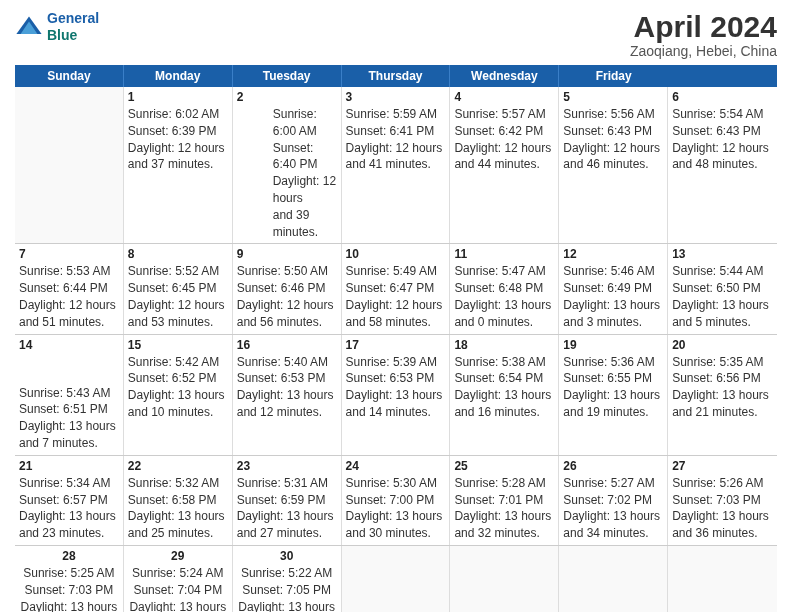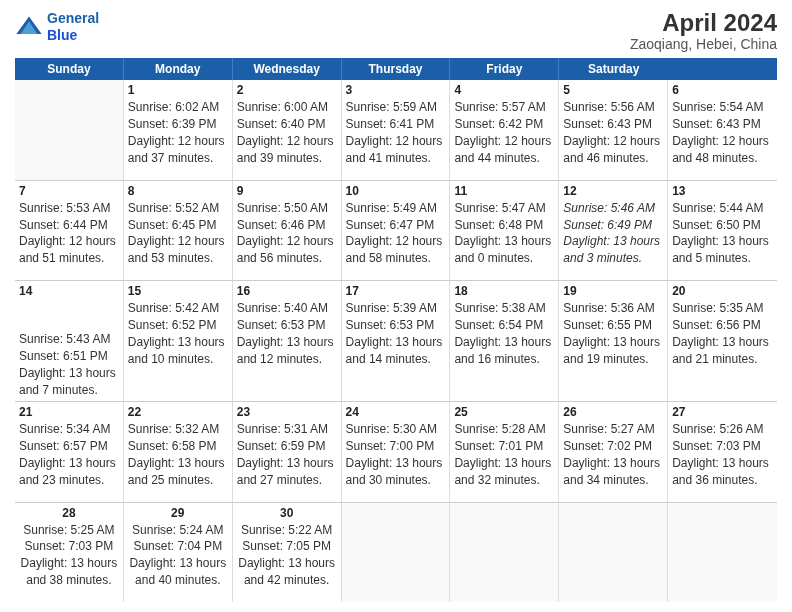--- a/index.html
+++ b/index.html
@@ -38,21 +38,21 @@
       color: #1a5fa8;
     }
     .logo-icon {
       width: 28px;
       height: 28px;
     }
     .title-block {
       text-align: right;
     }
     .main-title {
-      font-size: 24px;
+      font-size: 30px;
       font-weight: bold;
       color: #333;
       line-height: 1.1;
     }
     .subtitle {
       font-size: 14px;
       color: #555;
     }
     .calendar {
       flex: 1;
@@ -113,51 +113,51 @@
 
 <div class="page">
   <div class="header">
     <div class="logo">
       <svg class="logo-icon" viewBox="0 0 40 40">
         <polygon points="20,5 38,30 2,30" fill="#1a5fa8"></polygon>
         <polygon points="20,12 32,30 8,30" fill="#4a9fd8"></polygon>
       </svg>
       <div class="logo-text">
         <div><span>General</span></div>
-        <div><span style="color:#1d4ed8">Blue</span></div>
+        <div><span style="color:#0f766e">Blue</span></div>
       </div>
     </div>
     <div class="title-block">
       <div class="main-title">April 2024</div>
       <div class="subtitle">Zaoqiang, Hebei, China</div>
     </div>
   </div>
 
   <div class="calendar">
     <div class="cal-header">
     <div class="cal-header-cell">Sunday</div>
         <div class="cal-header-cell">Monday</div>
+        <div class="cal-header-cell">Tuesday</div>
+        <div class="cal-header-cell">Thursday</div>
         <div class="cal-header-cell">Wednesday</div>
-        <div class="cal-header-cell">Thursday</div>
         <div class="cal-header-cell">Friday</div>
-        <div class="cal-header-cell">Saturday</div>
       </div>
     <div class="cal-body">
     <div class="cal-row">
           <div class="cal-cell empty"></div>
           <div class="cal-cell">
             <span class="day-num">1</span>
             <div class="cal-cell-text" style="white-space: pre-line;">Sunrise: 6:02 AM
 Sunset: 6:39 PM
 Daylight: 12 hours
 and 37 minutes.</div>
           </div>
           <div class="cal-cell">
             <span class="day-num">2</span>
-            <div class="cal-cell-text" style="white-space: pre-line;">Sunrise: 6:00 AM
+            <div class="cal-cell-text" style="white-space: pre-line; margin-left: 36px;">Sunrise: 6:00 AM
 Sunset: 6:40 PM
 Daylight: 12 hours
 and 39 minutes.</div>
           </div>
           <div class="cal-cell">
             <span class="day-num">3</span>
             <div class="cal-cell-text" style="white-space: pre-line;">Sunrise: 5:59 AM
 Sunset: 6:41 PM
 Daylight: 12 hours
 and 41 minutes.</div>
@@ -215,21 +215,21 @@
           </div>
           <div class="cal-cell">
             <span class="day-num">11</span>
             <div class="cal-cell-text" style="white-space: pre-line;">Sunrise: 5:47 AM
 Sunset: 6:48 PM
 Daylight: 13 hours
 and 0 minutes.</div>
           </div>
           <div class="cal-cell">
             <span class="day-num">12</span>
-            <div class="cal-cell-text" style="white-space: pre-line; font-style: italic;">Sunrise: 5:46 AM
+            <div class="cal-cell-text" style="white-space: pre-line;">Sunrise: 5:46 AM
 Sunset: 6:49 PM
 Daylight: 13 hours
 and 3 minutes.</div>
           </div>
           <div class="cal-cell">
             <span class="day-num">13</span>
             <div class="cal-cell-text" style="white-space: pre-line;">Sunrise: 5:44 AM
 Sunset: 6:50 PM
 Daylight: 13 hours
 and 5 minutes.</div>

